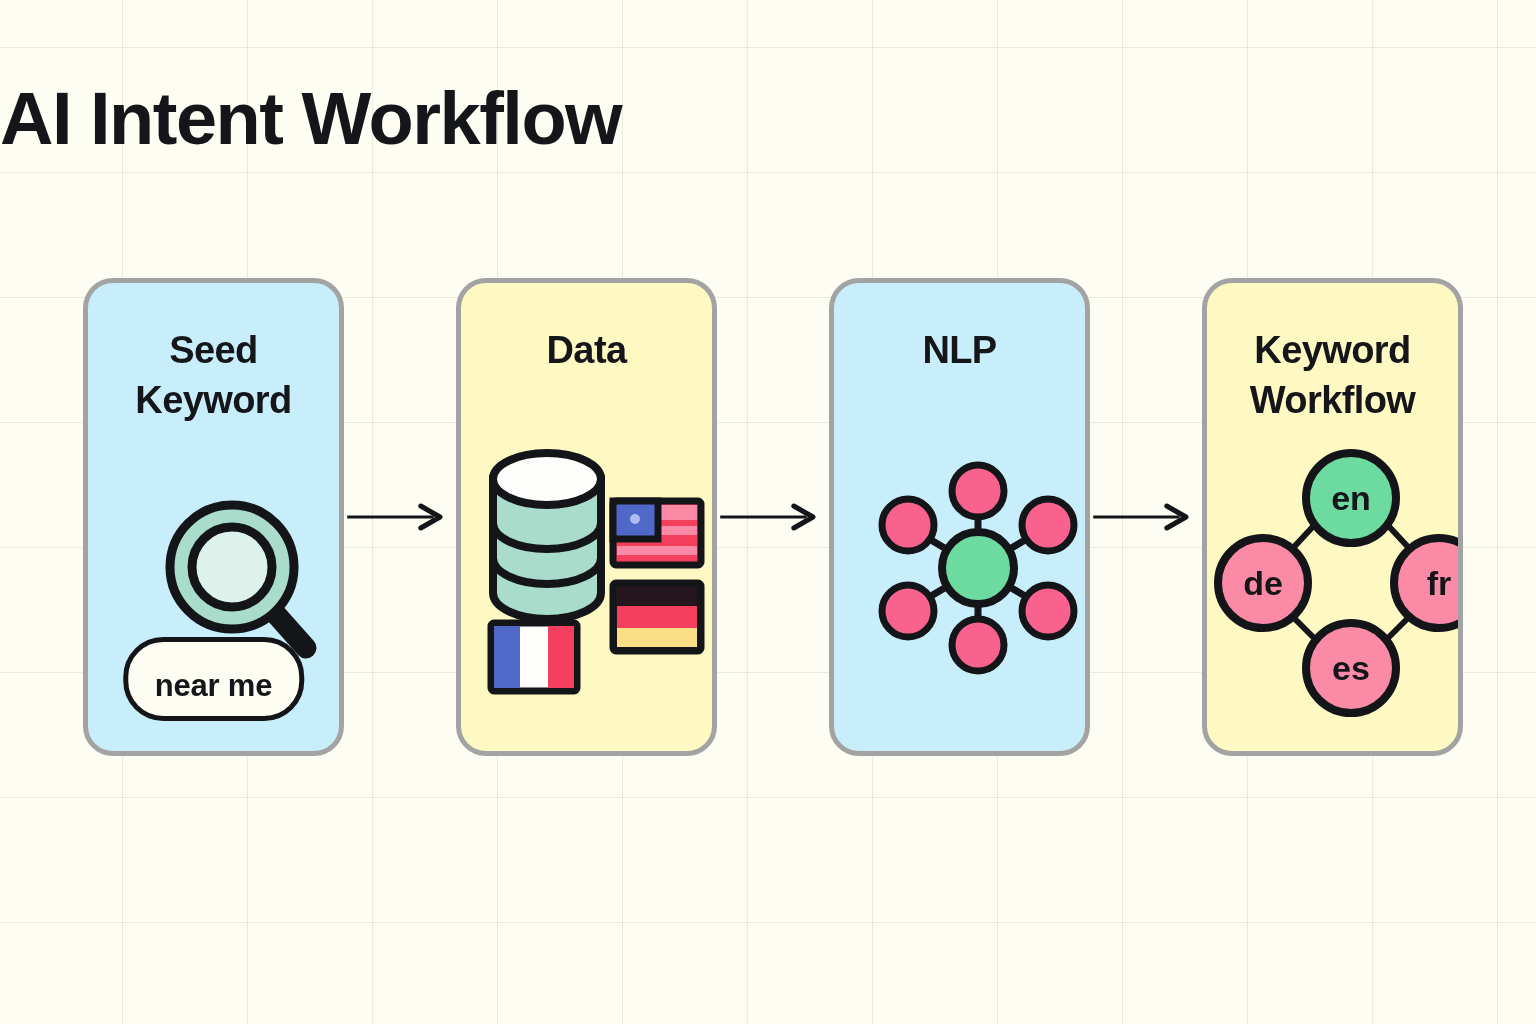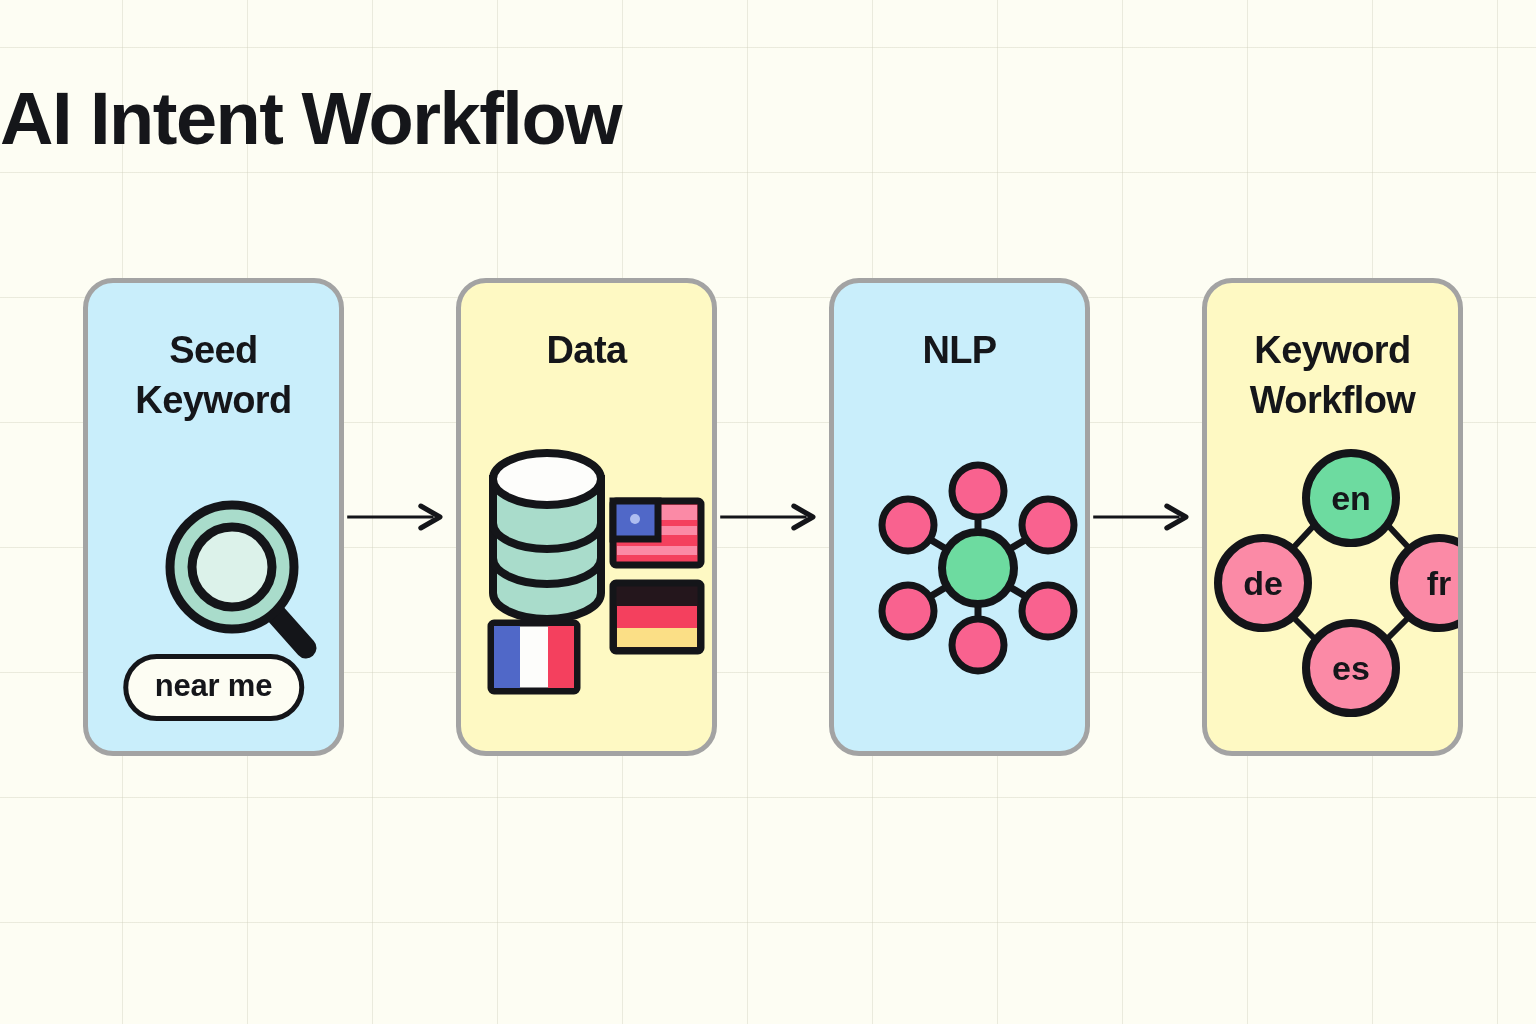--- a/index.html
+++ b/index.html
@@ -97,21 +97,21 @@
 
   
   .chip {
     position: absolute;
     left: 50%;
     transform: translateX(-50%);
     bottom: 30px;
     background: #fdfdf3;
     border: 5px solid #141519;
     border-radius: 40px;
-    padding: 9px 27px 12px 27px;
+    padding: 26px 27px 12px 27px;
     font-size: 31px;
     font-weight: 700;
     color: #15161a;
     white-space: nowrap;
     letter-spacing: -0.2px;
   }
 
   
   .node-label {
     font-family: "Liberation Sans", sans-serif;

